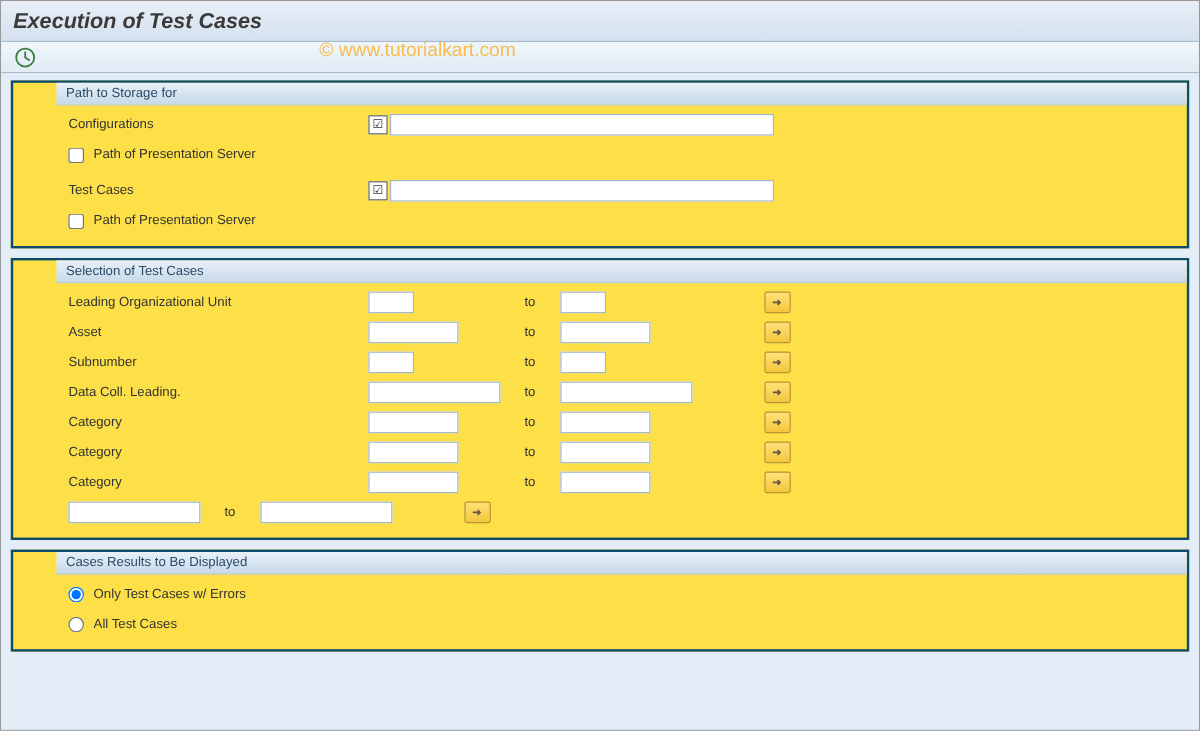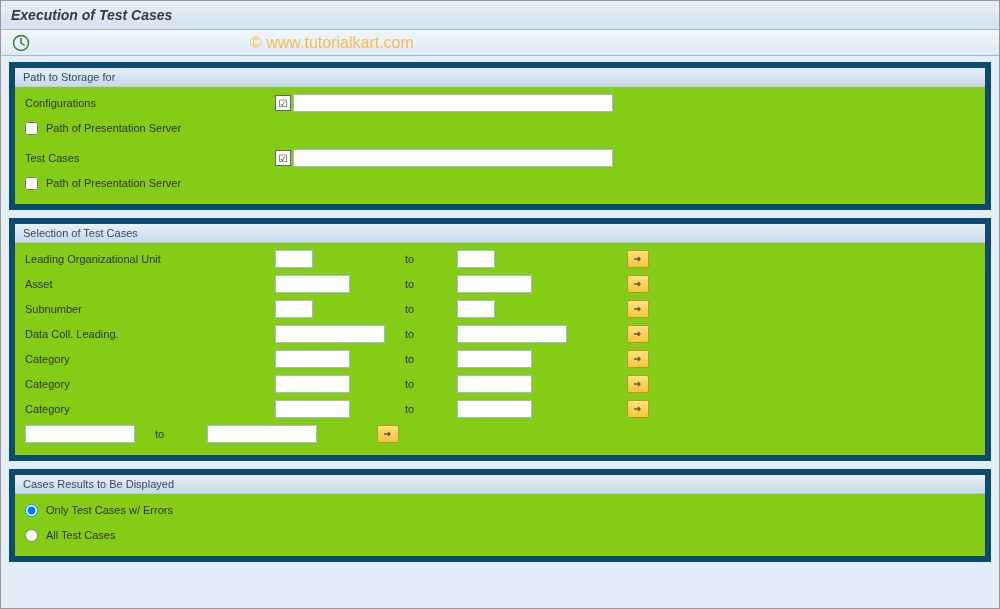--- a/index.html
+++ b/index.html
@@ -10,21 +10,21 @@
       color: #333;
       width: 1000px;
       height: 609px;
       overflow: hidden;
       border: 1px solid #999;
     }
     .title-bar {
       background: linear-gradient(to bottom, #e8eff7, #d4e1ef);
       border-bottom: 1px solid #a5b8cc;
       padding: 6px 10px;
-      font-size: 14px;
+      font-size: 18px;
       font-style: italic;
       font-weight: bold;
       color: #3a3a3a;
     }
     .toolbar {
       background: linear-gradient(to bottom, #f0f6fb, #e0ebf5);
       border-bottom: 1px solid #a5b8cc;
       padding: 4px 10px;
       height: 26px;
       display: flex;
@@ -37,23 +37,24 @@
       justify-content: center;
       margin-right: 4px;
     }
     .content {
       padding: 6px 8px;
       background: #e2edf7;
       height: calc(100% - 50px);
       overflow: hidden;
     }
     .groupbox {
-      border: 6px solid #0c4a6e;
+      border: 2px solid #0c4a6e;
       margin-bottom: 8px;
-      background: #84cc16;
+      background: #fde047;
+      padding-left: 36px;
     }
     .groupbox-header {
       background: linear-gradient(to bottom, #e8f0f8, #c8d9e8);
       border-bottom: 1px solid #b8cde0;
       padding: 3px 8px;
       font-size: 11px;
       color: #2a4a6a;
     }
     .groupbox-body {
       padding: 6px 10px;
@@ -93,40 +94,40 @@
       background: linear-gradient(to bottom, #ffe27a, #f4c63b);
       border: 1px solid #b89334;
       display: inline-flex;
       align-items: center;
       justify-content: center;
       margin-left: 40px;
       border-radius: 2px;
     }
     .range-btn svg { width: 10px; height: 10px; }
     .from-cell { width: 130px; display: flex; }
-    .to-cell-label { width: 52px; }
+    .to-cell-label { width: 30px; }
     .to-cell { width: 130px; display: flex; }
     .checkbox-hint {
       width: 16px; height: 16px;
       border: 1px solid #666;
       display: inline-flex;
       align-items: center; justify-content: center;
       background: #fff;
       font-size: 10px;
       margin-right: 2px;
     }
     .watermark {
       position: absolute;
       top: 34px; left: 250px;
       font-size: 16px;
       color: rgba(255,165,0,0.5);
       pointer-events: none;
       font-family: Arial;
     }
-    .watermark .copy { color: rgba(255,165,0,0.7); }
+    .watermark .copy { color: rgba(255,165,0,0.7); margin-left: 16px; }
   </style>
 </head>
 <body>
 
 <div class="title-bar">Execution of Test Cases</div>
 
 <div class="toolbar">
   <span class="toolbar-btn">
     <svg viewBox="0 0 16 16">
         <circle cx="8" cy="8" r="6" fill="none" stroke="#3a7a3a" stroke-width="1.2"></circle>

